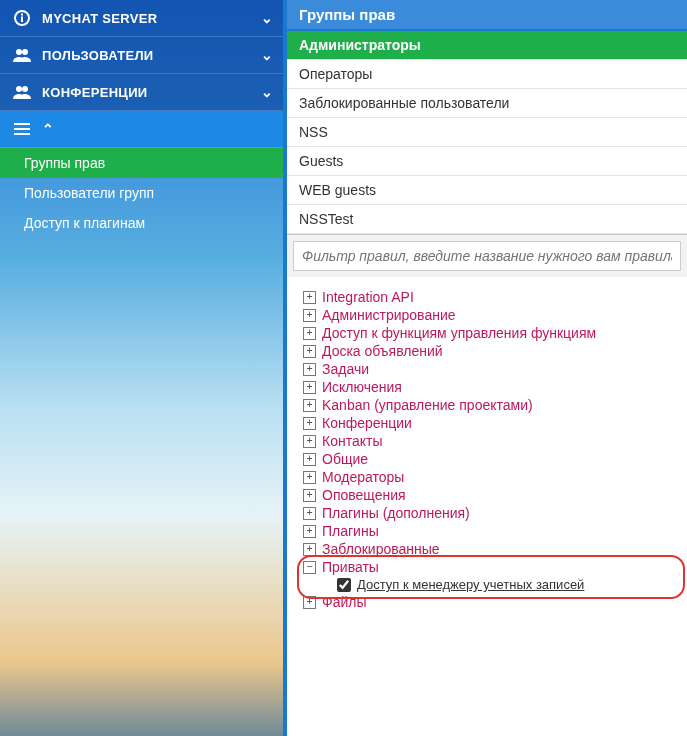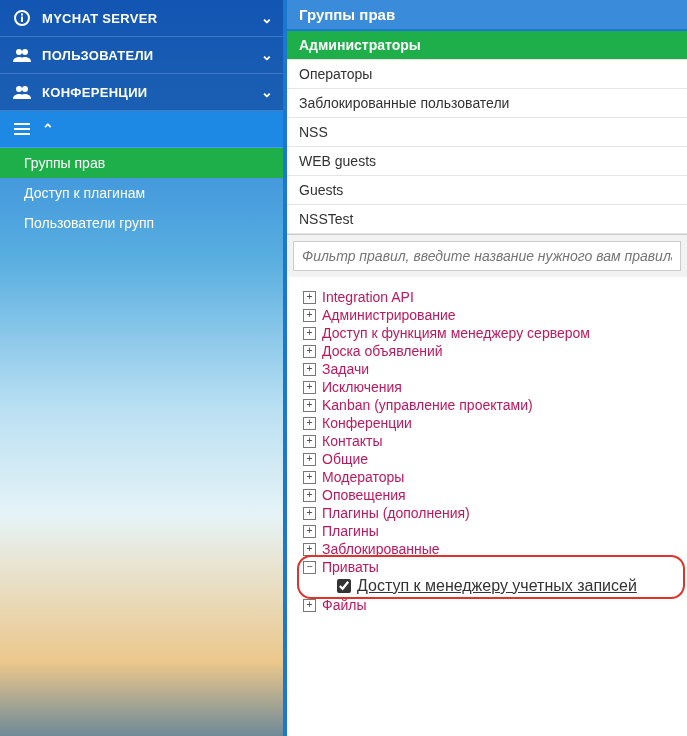--- a/index.html
+++ b/index.html
@@ -149,21 +149,21 @@
     font-family: monospace;
   }
   .tree-child {
     margin: 2px 0 2px 34px;
     display: flex;
     align-items: center;
     gap: 6px;
   }
   .tree-child label {
     color: #333;
-    font-size: 16px;
+    font-size: 13px;
     cursor: pointer;
   }
   .tree-child.highlight label {
     text-decoration: underline;
   }
   .highlight-oval {
     position: absolute;
     border: 2px solid #e2322b;
     border-radius: 14px;
     pointer-events: none;
@@ -231,59 +231,59 @@
           </svg>
       </span>
       <span class="chev">⌃</span>
     </div>
 
     <div class="nav-sub">
       <div class="nav-sub-item selected">
         <span>Группы прав</span>
       </div>
       <div class="nav-sub-item">
+        <span>Пользователи групп</span>
+      </div>
+      <div class="nav-sub-item">
         <span>Доступ к плагинам</span>
-      </div>
-      <div class="nav-sub-item">
-        <span>Пользователи групп</span>
       </div>
     </div>
 
   </div>
 </div>
 
 <div class="main">
   <div class="panel-title">Группы прав</div>
 
   <div class="group-list" id="group-list">
       <div class="group-row active">Администраторы</div>
       <div class="group-row">Операторы</div>
       <div class="group-row">Заблокированные пользователи</div>
       <div class="group-row">NSS</div>
+      <div class="group-row">Guests</div>
       <div class="group-row">WEB guests</div>
-      <div class="group-row">Guests</div>
       <div class="group-row">NSSTest</div>
     </div>
 
   <div class="filter-wrap">
     <input class="filter-input" type="text" placeholder="Фильтр правил, введите название нужного вам правила" style="">
   </div>
 
   <div class="tree tree-block" id="tree">
       <div class="tree-node">
         <span class="tree-toggle">+</span>
         <a>Integration API</a>
       </div>
       <div class="tree-node">
         <span class="tree-toggle">+</span>
         <a>Администрирование</a>
       </div>
       <div class="tree-node">
         <span class="tree-toggle">+</span>
-        <a>Доступ к функциям менеджеру сервером</a>
+        <a>Доступ к функциям управления функциям</a>
       </div>
       <div class="tree-node">
         <span class="tree-toggle">+</span>
         <a>Доска объявлений</a>
       </div>
       <div class="tree-node">
         <span class="tree-toggle">+</span>
         <a>Задачи</a>
       </div>
       <div class="tree-node">

